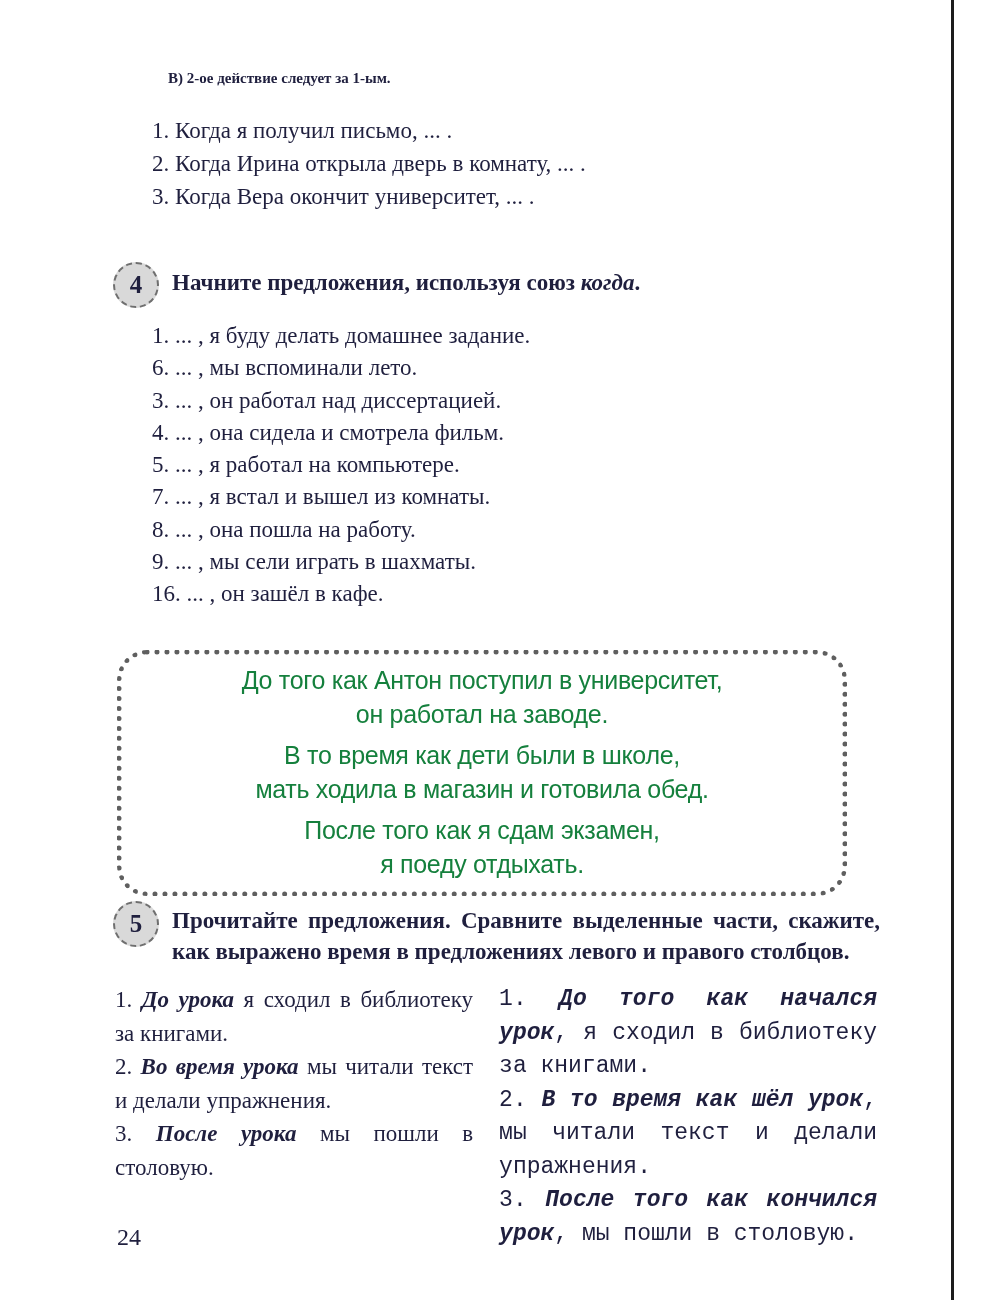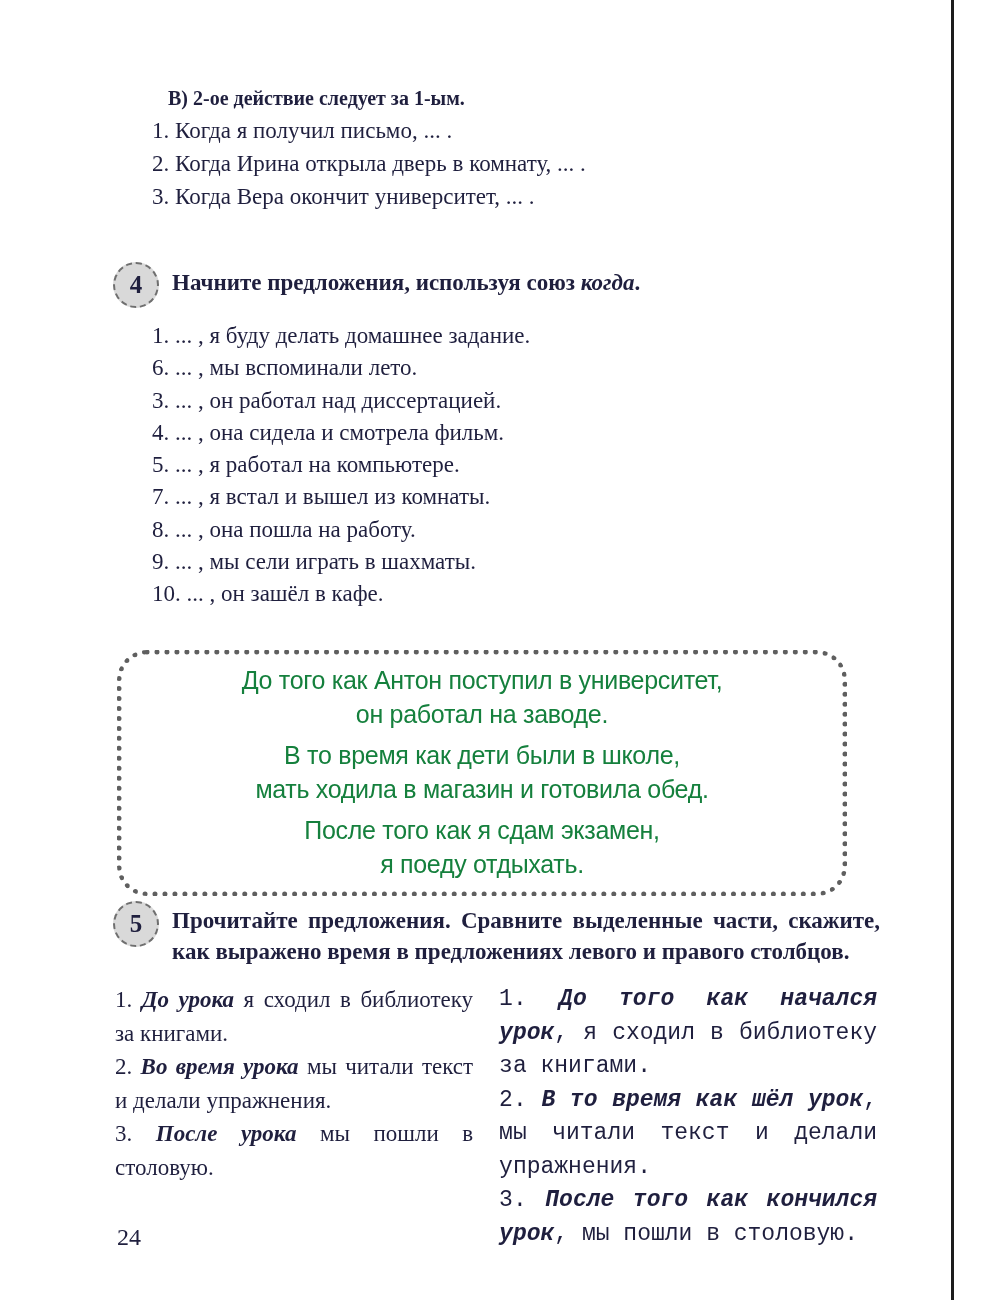--- a/index.html
+++ b/index.html
@@ -14,22 +14,22 @@
     background: #ffffff;
     color: #1f1f3e;
     overflow: hidden;
   }
   .right-rule {
     position: absolute; left: 951px; top: 0;
     width: 3px; height: 1300px;
     background: #1c1c1c;
   }
   .b-heading {
-    position: absolute; left: 168px; top: 87px;
-    font-size: 20px; font-weight: bold;
+    position: absolute; left: 168px; top: 70px;
+    font-size: 15px; font-weight: bold;
   }
   .b-list {
     position: absolute; left: 152px; top: 114px;
     font-size: 23px; line-height: 33px;
     width: 700px;
   }
   .ex-header {
     position: absolute; display: flex; gap: 13px;
   }
   .ex4-header { left: 113px; top: 262px; }
@@ -115,21 +115,21 @@
 
   <div class="ex4-list">
     <div>1. ... , я буду делать домашнее задание.</div>
     <div>6. ... , мы вспоминали лето.</div>
     <div>3. ... , он работал над диссертацией.</div>
     <div>4. ... , она сидела и смотрела фильм.</div>
     <div>5. ... , я работал на компьютере.</div>
     <div>7. ... , я встал и вышел из комнаты.</div>
     <div>8. ... , она пошла на работу.</div>
     <div>9. ... , мы сели играть в шахматы.</div>
-    <div>10. ... , он зашёл в кафе.</div>
+    <div>16. ... , он зашёл в кафе.</div>
   </div>
 
   <div class="grammar-box">
     <div class="para">
       <div>До того как Антон поступил в университет,</div>
       <div>он работал на заводе.</div>
     </div>
     <div class="para">
       <div>В то время как дети были в школе,</div>
       <div>мать ходила в магазин и готовила обед.</div>

